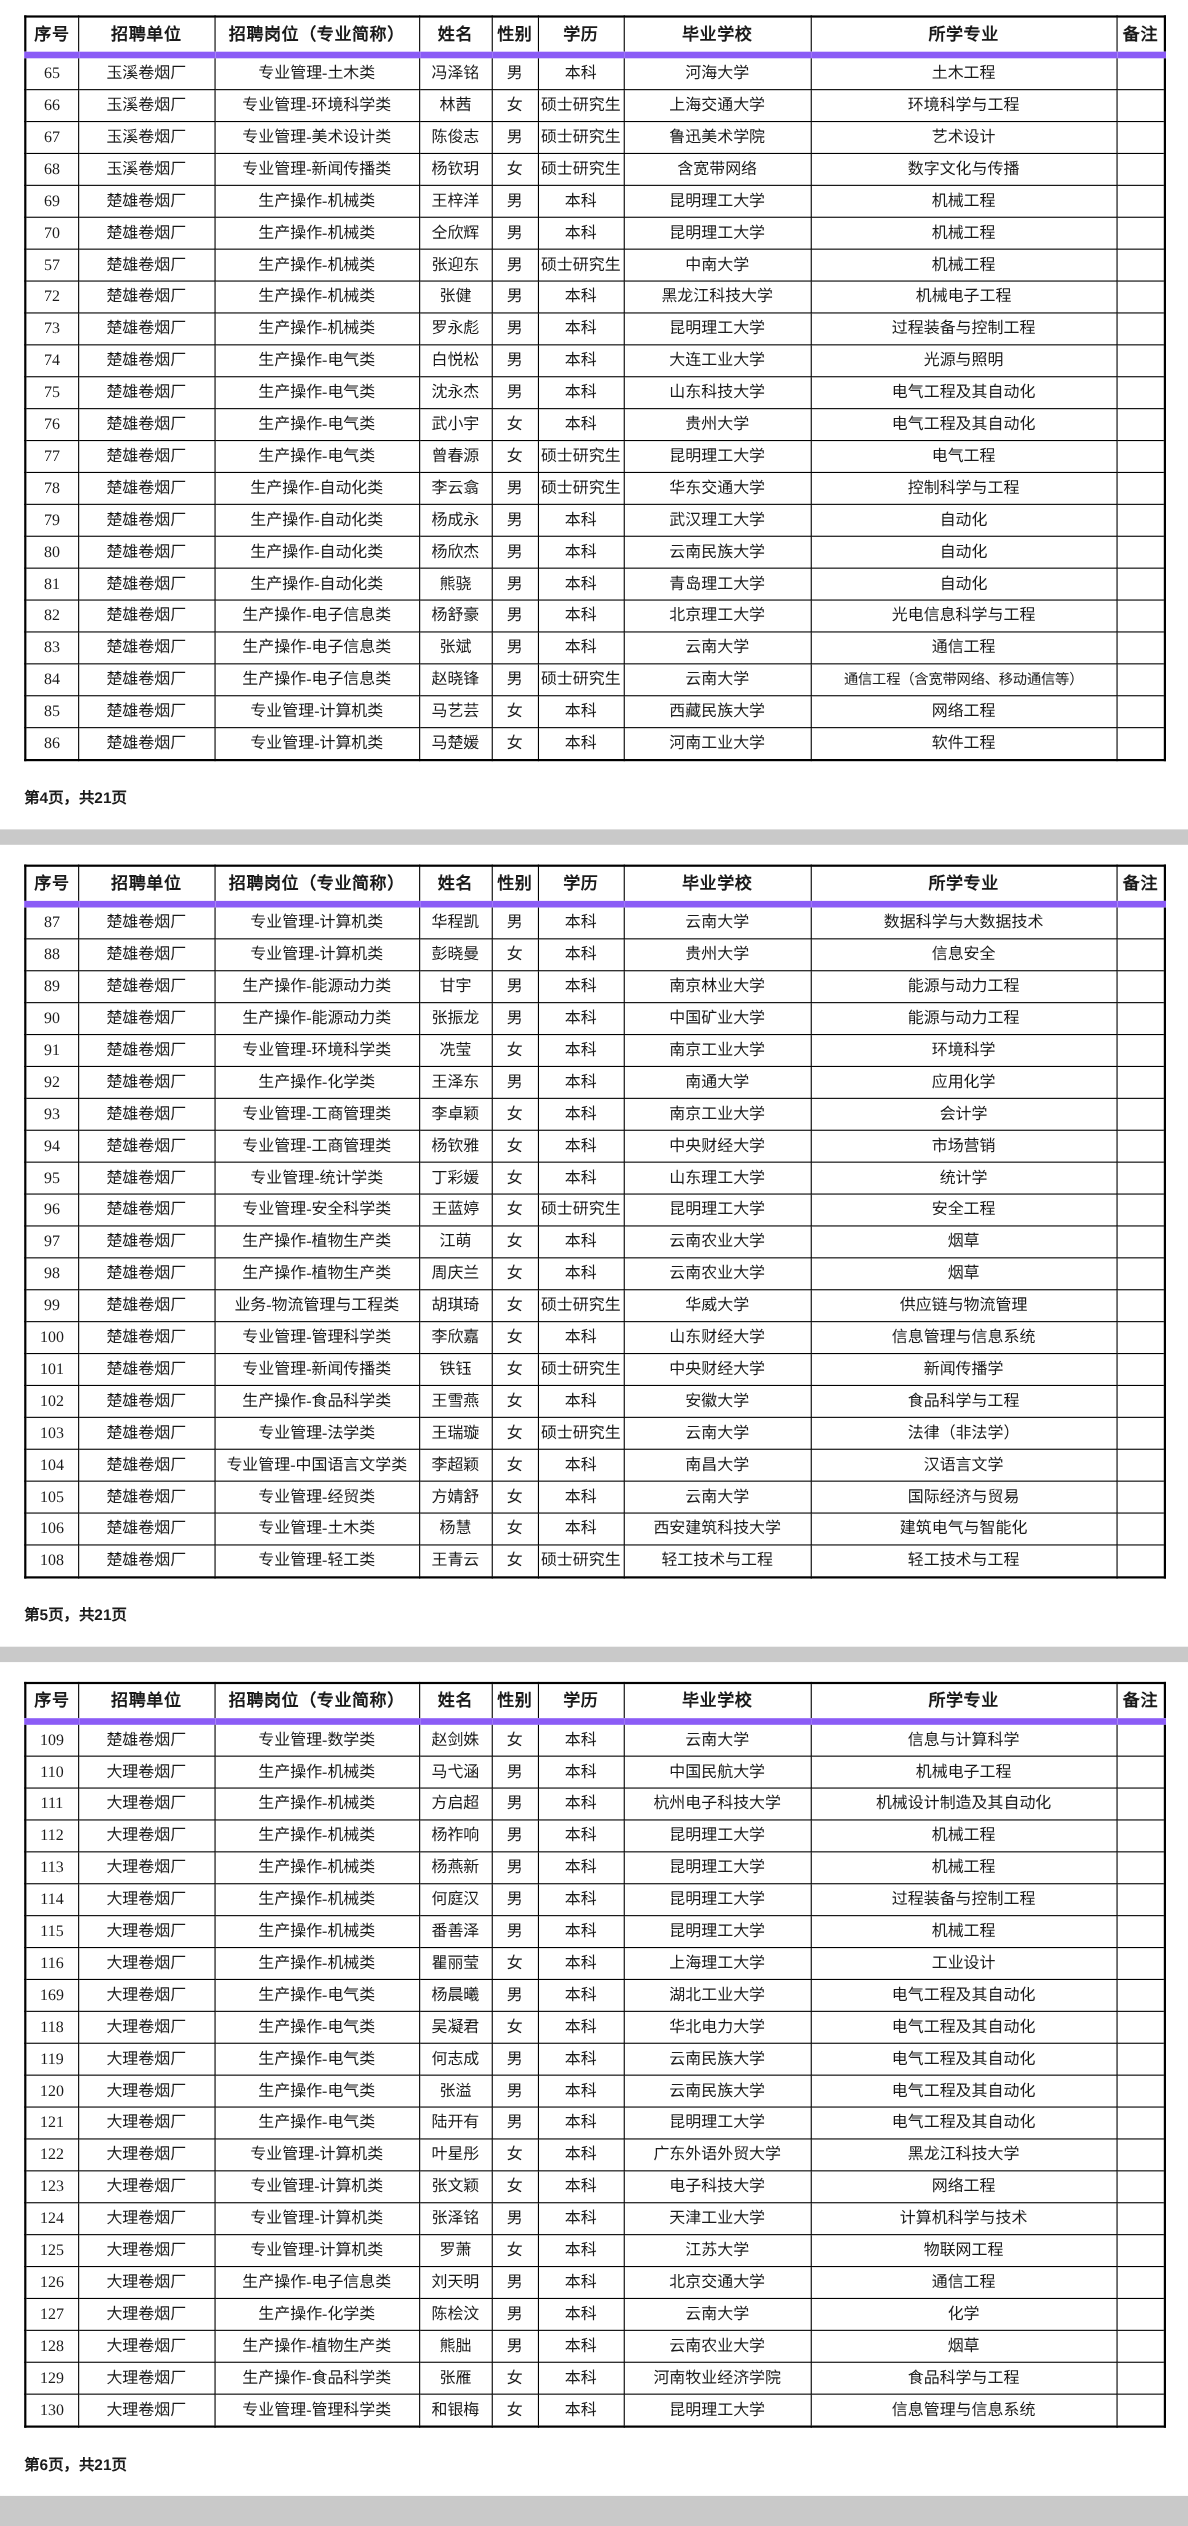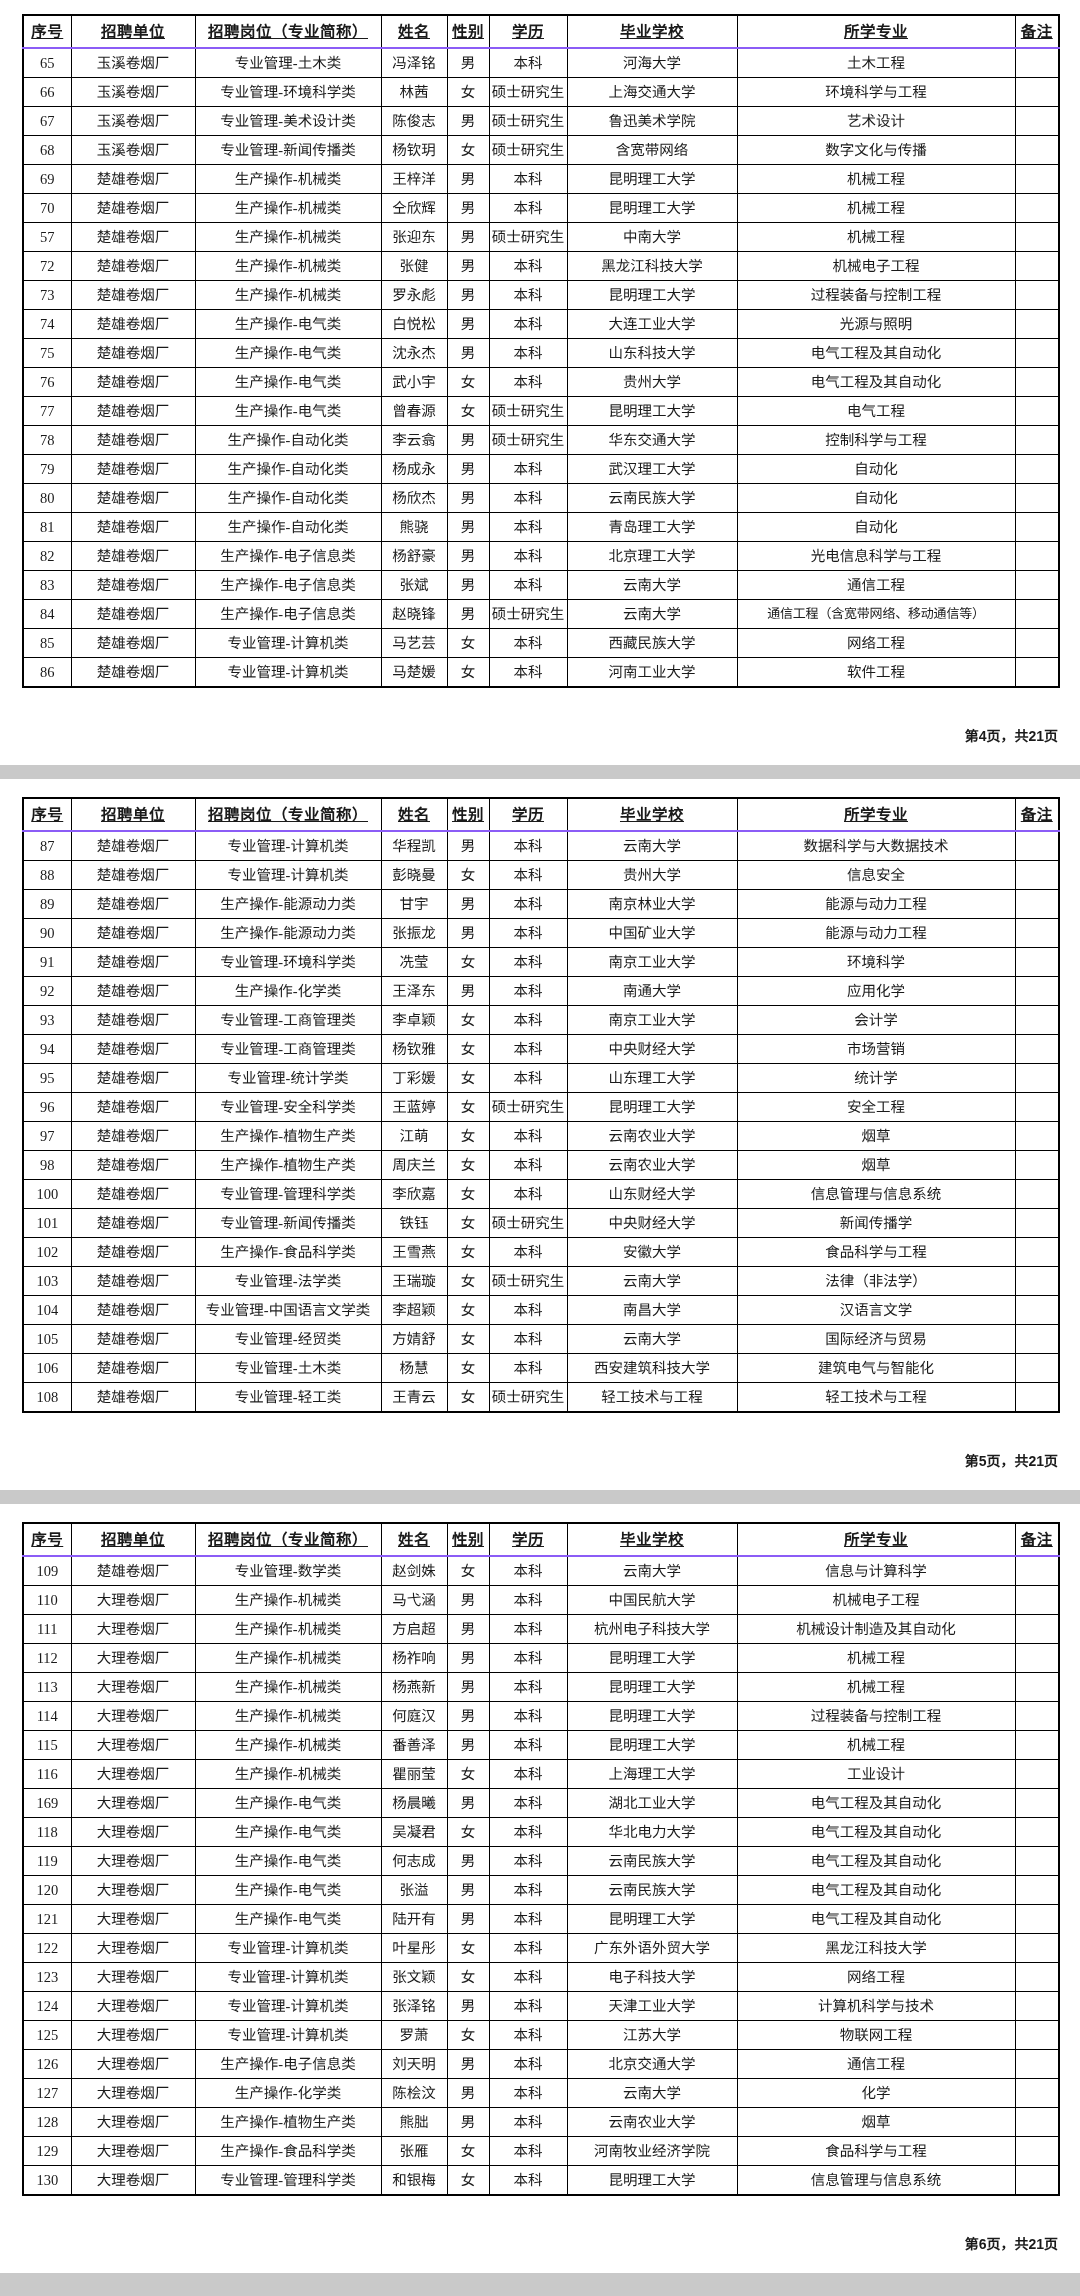--- a/index.html
+++ b/index.html
@@ -36,23 +36,22 @@
     color: #1a1a1a;
     padding: 0;
     overflow: hidden;
     white-space: nowrap;
   }
   table.roster thead th {
     font-weight: bold;
     font-size: 15.5px;
     height: 31px;
     line-height: 31px;
-    border-bottom: 2px solid #8b5cf6;
+    border-bottom: 6px solid #8b5cf6;
     letter-spacing: 0.5px;
-    text-decoration: underline;
   }
   table.roster tbody td {
     font-size: 14.5px;
     height: 28px;
     line-height: 28px;
   }
   
   col.c-seq   { width: 48px; }
   col.c-unit  { width: 124px; }
   col.c-post  { width: 186px; }
@@ -61,27 +60,26 @@
   col.c-edu   { width: 78px; }
   col.c-school{ width: 170px; }
   col.c-major { width: 278px; }
   col.c-note  { width: 44px; }
 
   td.seq { font-size: 14px; }
   td.major { font-size: 14px; }
   td.major.long { font-size: 13px; letter-spacing: -0.2px; }
 
   .page-footer {
-    text-align: right;
+    text-align: left;
     font-size: 14px;
     font-weight: bold;
     color: #1a1a1a;
     padding: 22px 0 10px 0;
     font-family: "Liberation Sans", sans-serif;
-    margin-top: 15px;
   }
 </style>
 </head>
 <body>
 
 <div id="root">
     <div class="page first">
       <table class="roster">
         <colgroup>
           <col class="c-seq">
@@ -507,20 +505,31 @@
             <td class="unit">楚雄卷烟厂</td>
             <td class="post">生产操作-植物生产类</td>
             <td class="name">周庆兰</td>
             <td class="sex">女</td>
             <td class="education">本科</td>
             <td class="school">云南农业大学</td>
             <td class="major">烟草</td>
             <td class="note"></td>
           </tr>
           <tr>
+            <td class="seq">99</td>
+            <td class="unit">楚雄卷烟厂</td>
+            <td class="post">业务-物流管理与工程类</td>
+            <td class="name">胡琪琦</td>
+            <td class="sex">女</td>
+            <td class="education">硕士研究生</td>
+            <td class="school">华威大学</td>
+            <td class="major">供应链与物流管理</td>
+            <td class="note"></td>
+          </tr>
+          <tr>
             <td class="seq">100</td>
             <td class="unit">楚雄卷烟厂</td>
             <td class="post">专业管理-管理科学类</td>
             <td class="name">李欣嘉</td>
             <td class="sex">女</td>
             <td class="education">本科</td>
             <td class="school">山东财经大学</td>
             <td class="major">信息管理与信息系统</td>
             <td class="note"></td>
           </tr>

